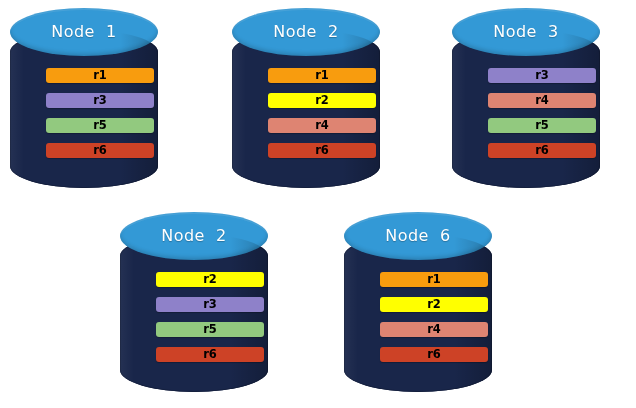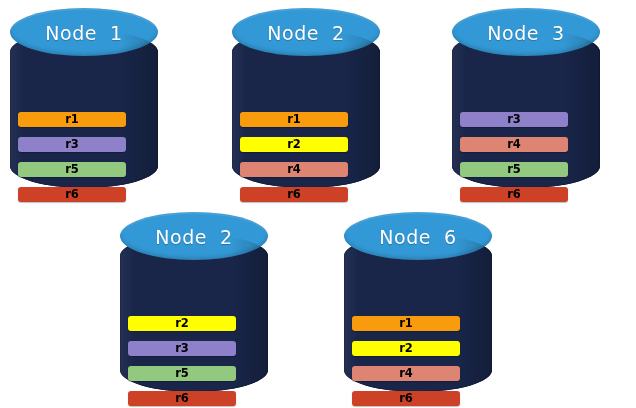--- a/index.html
+++ b/index.html
@@ -58,35 +58,34 @@
     box-shadow: inset 0 -2px 4px rgba(0,0,0,0.18),
                 inset 0 2px 0 rgba(255,255,255,0.10);
   }
   .node-label {
     position: absolute;
     left: 0;
     top: 14px;
     width: 148px;
     text-align: center;
     color: #ffffff;
-    font-size: 19px;
+    font-size: 16px;
     letter-spacing: 0.5px;
     font-family: "DejaVu Sans", sans-serif;
     text-shadow: 0 1px 1px rgba(0,0,0,0.25);
     pointer-events: none;
     white-space: pre;
   }
 
   
   .replicas {
     position: absolute;
-    left: 8px;
+    left: 36px;
     top: 60px;
     width: 108px;
-    margin-top: 44px;
   }
   .replica {
     position: relative;
     height: 15px;
     margin-bottom: 10px;
     border-radius: 3px;
     color: #000000;
     font-size: 11.5px;
     font-weight: bold;
     line-height: 15px;

